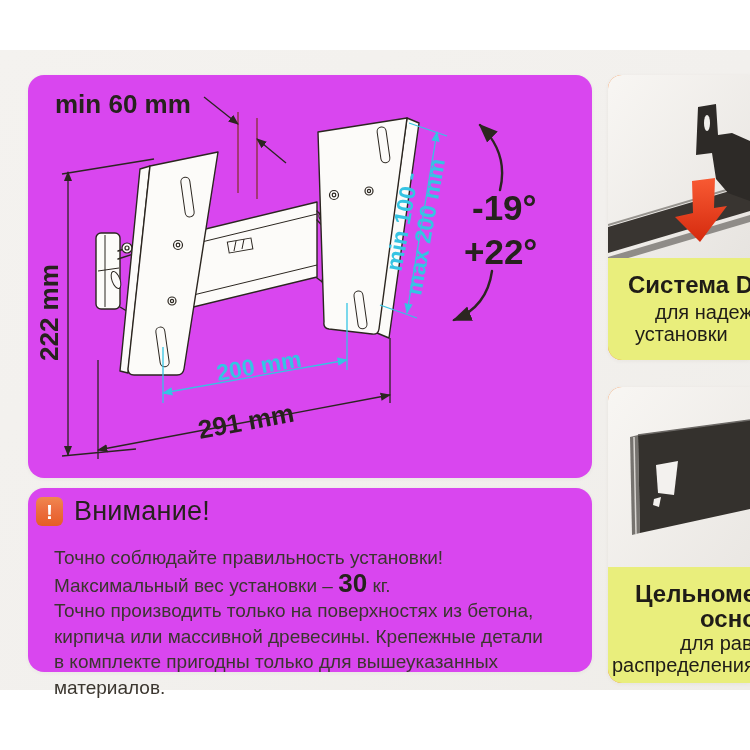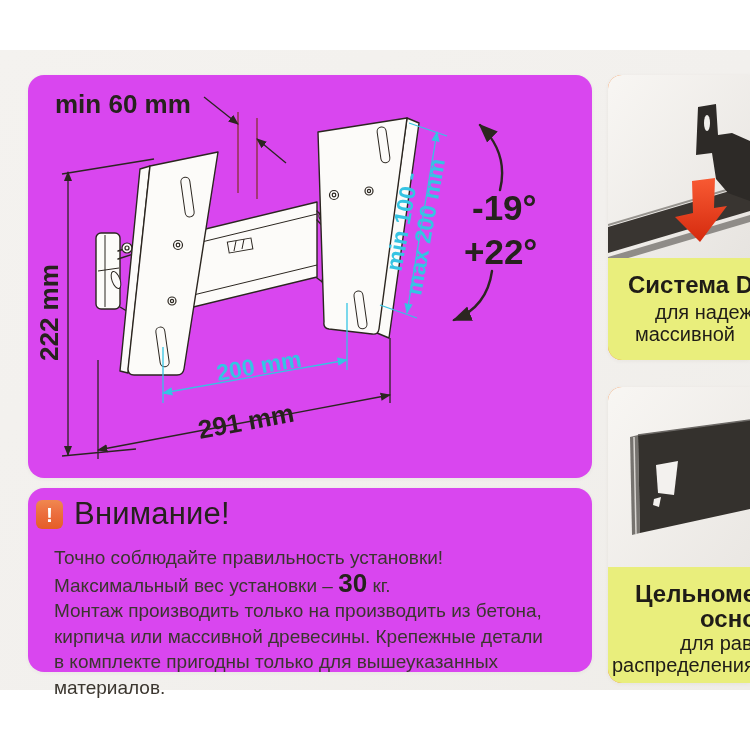--- a/index.html
+++ b/index.html
@@ -19,21 +19,21 @@
   .panel-photo { position:relative; width:142px; flex:0 0 auto; }
   .panel-label { position:relative; flex:1 1 auto; background:#e9ee7c; overflow:hidden; }
   .pl-line { position:absolute; white-space:nowrap; color:#1f1c17; line-height:1.05; }
   .pl-bold { font-weight:bold; font-size:24px; }
   .pl-reg  { font-size:20px; }
 
   .warn-head { position:absolute; left:8px; top:8px; display:flex; align-items:center; gap:11px; }
   .warn-icon { width:27px; height:29px; border-radius:6px;
                background:linear-gradient(180deg,#f0884f 0%,#ec6f3f 45%,#e55d26 100%);
                color:#ffffff; font-weight:bold; font-size:21px; line-height:29px; text-align:center; }
-  .warn-title { font-size:31px; color:#26221d; letter-spacing:.2px; }
+  .warn-title { font-size:27px; color:#26221d; letter-spacing:.2px; }
   .warn-body { position:absolute; left:9px; top:57px; width:548px; font-size:19px; line-height:25.5px; color:#3b362f;margin-left:17px; }
   .warn-body .big { font-size:26px; font-weight:bold; color:#26221d;text-align:right; }
 
   svg text { font-family:"Liberation Sans", sans-serif; }
   .ink  { stroke:#2b2620; fill:none; stroke-width:1.4; stroke-linejoin:round; stroke-linecap:round; }
   .ink-thin { stroke:#2b2620; fill:none; stroke-width:1; }
   .fillw { fill:#fcfbf9; }
   .dimline { stroke:#2b2620; fill:none; stroke-width:1.3; }
   .redline { stroke:#7e2f24; fill:none; stroke-width:1.2; }
   .cyline { stroke:#35c4e3; fill:none; stroke-width:1.3; }
@@ -177,21 +177,21 @@
   </div>
 
   <div class="card card-warning">
     <div class="warn-head">
       <div class="warn-icon">!</div>
       <div class="warn-title">Внимание!</div>
     </div>
     <div class="warn-body">
       <span>Точно соблюдайте правильность установки!</span><br>
       <span>Максимальный вес установки – </span><span class="big">30</span><span> кг.</span><br>
-      <span>Монтаж производить только на производить из бетона,</span><br>
+      <span>Точно производить только на поверхностях из бетона,</span><br>
       <span>кирпича или массивной древесины. Крепежные детали</span><br>
       <span>в комплекте пригодны только для вышеуказанных материалов.</span>
     </div>
   </div>
 
   <div class="side-panel panel-top">
     <div class="panel-photo" style="height:183px">
       <svg width="142" height="183" viewBox="0 0 142 183">
         <defs>
           <linearGradient id="pg1" x1="0" y1="0" x2="1" y2="1">
@@ -208,21 +208,21 @@
         <polygon points="0,152 142,110 142,136 0,178" fill="#393531"></polygon>
         <polygon points="0,182 142,140 142,147 0,189" fill="#8f8c88"></polygon>
         <path d="M90,32 L108,29 L110,60 L124,58 L142,66 L142,126 L120,118 L108,104 L104,78 L88,80 Z" fill="#2d2a27"></path>
         <ellipse cx="99" cy="48" rx="3" ry="8" fill="#f1efec"></ellipse>
         <polygon points="84,106 107,103 106,133 119,131 92,167 67,142 85,138" fill="url(#rg)"></polygon>
       </svg>
     </div>
     <div class="panel-label">
       <span class="pl-line pl-bold" style="left:20px; top:14px">Система D</span>
       <span class="pl-line pl-reg" style="left:47px; top:44px">для надеж</span>
-      <span class="pl-line pl-reg" style="left:27px; top:66px">массивной</span>
+      <span class="pl-line pl-reg" style="left:27px; top:66px">установки</span>
     </div>
   </div>
 
   <div class="side-panel panel-bottom">
     <div class="panel-photo" style="height:180px">
       <svg width="142" height="180" viewBox="0 0 142 180">
         <defs>
           <linearGradient id="pg2" x1="0" y1="0" x2="1" y2="1">
             <stop offset="0" stop-color="#f8f6f3"></stop>
               <stop offset="1" stop-color="#eae7e3"></stop>

